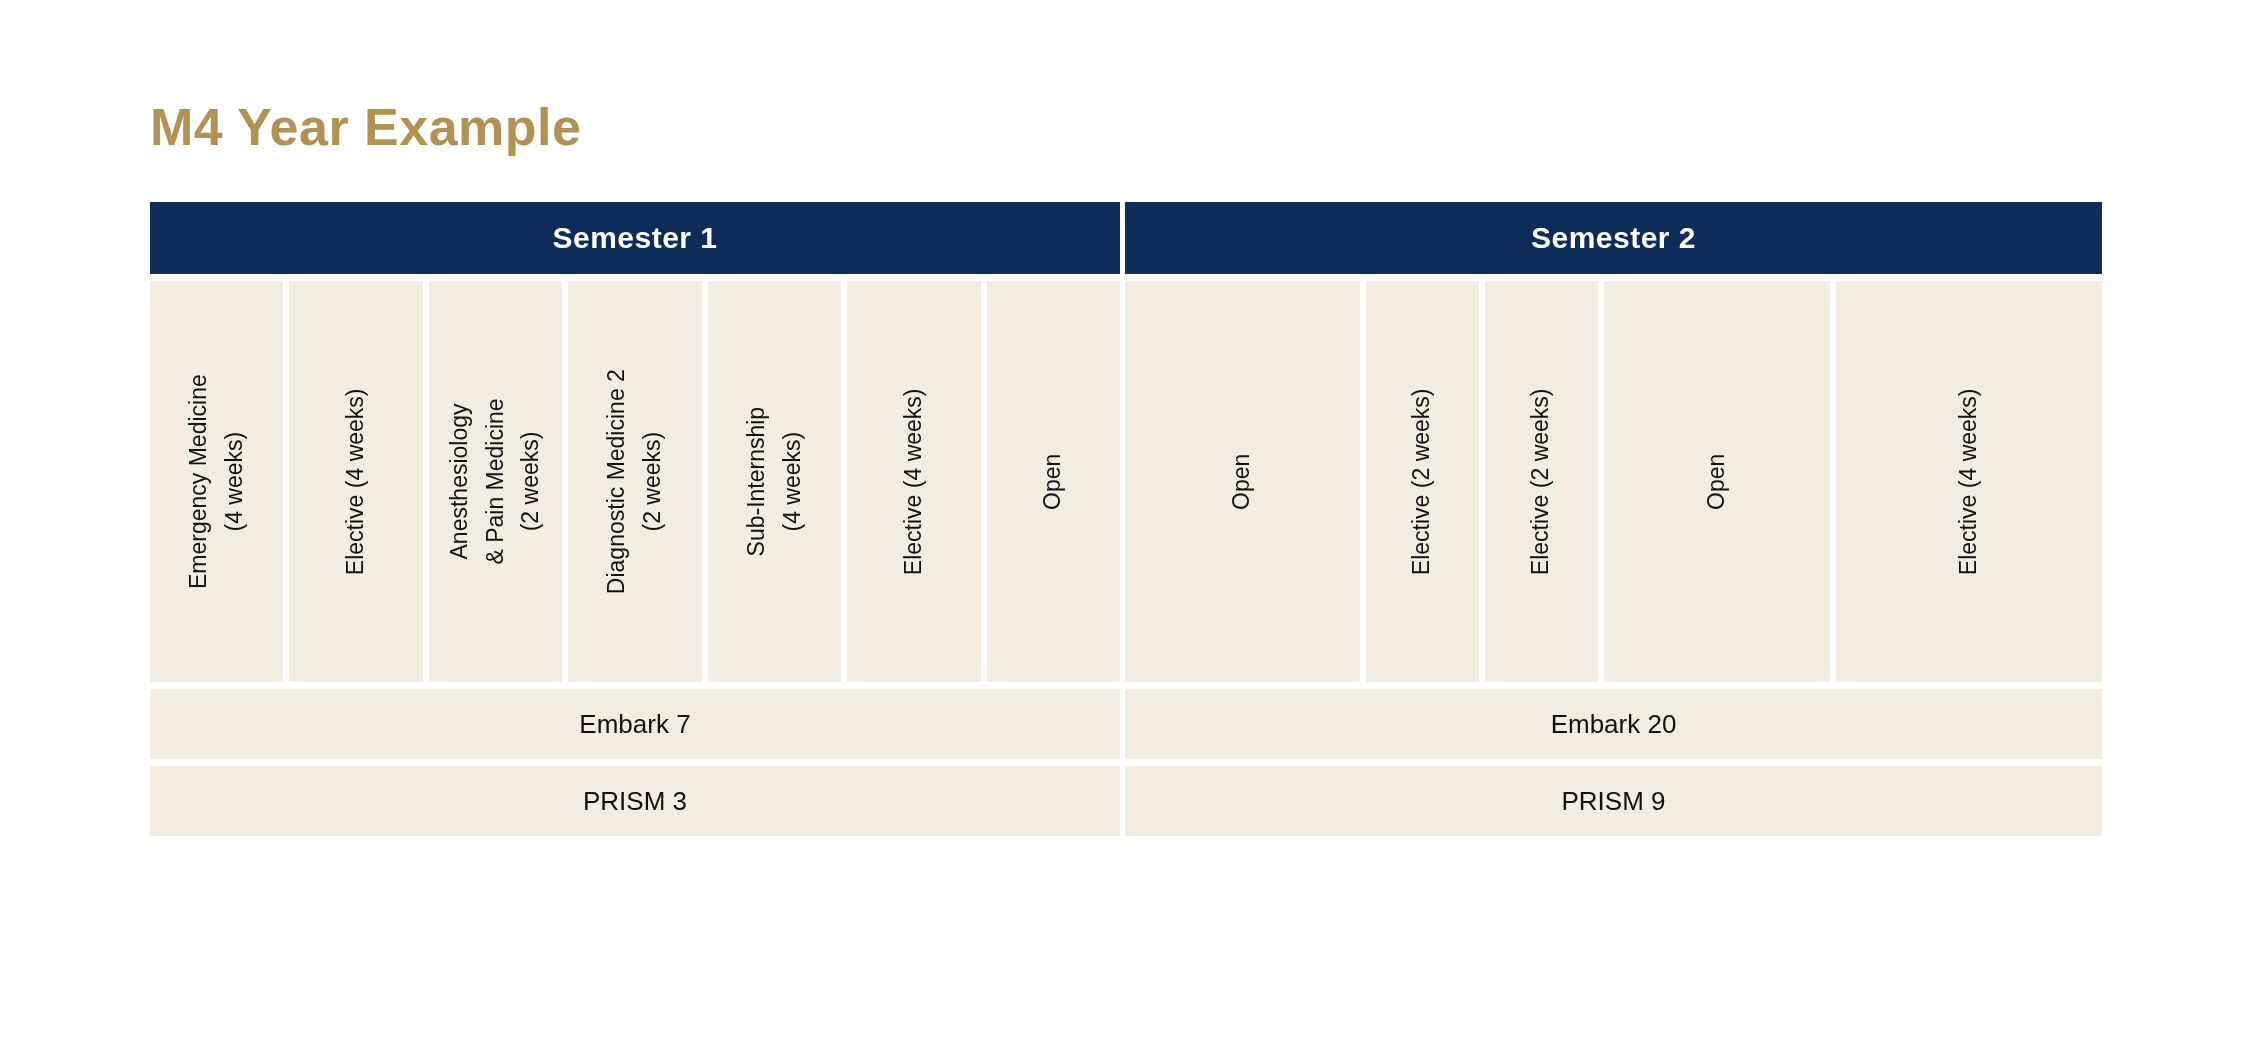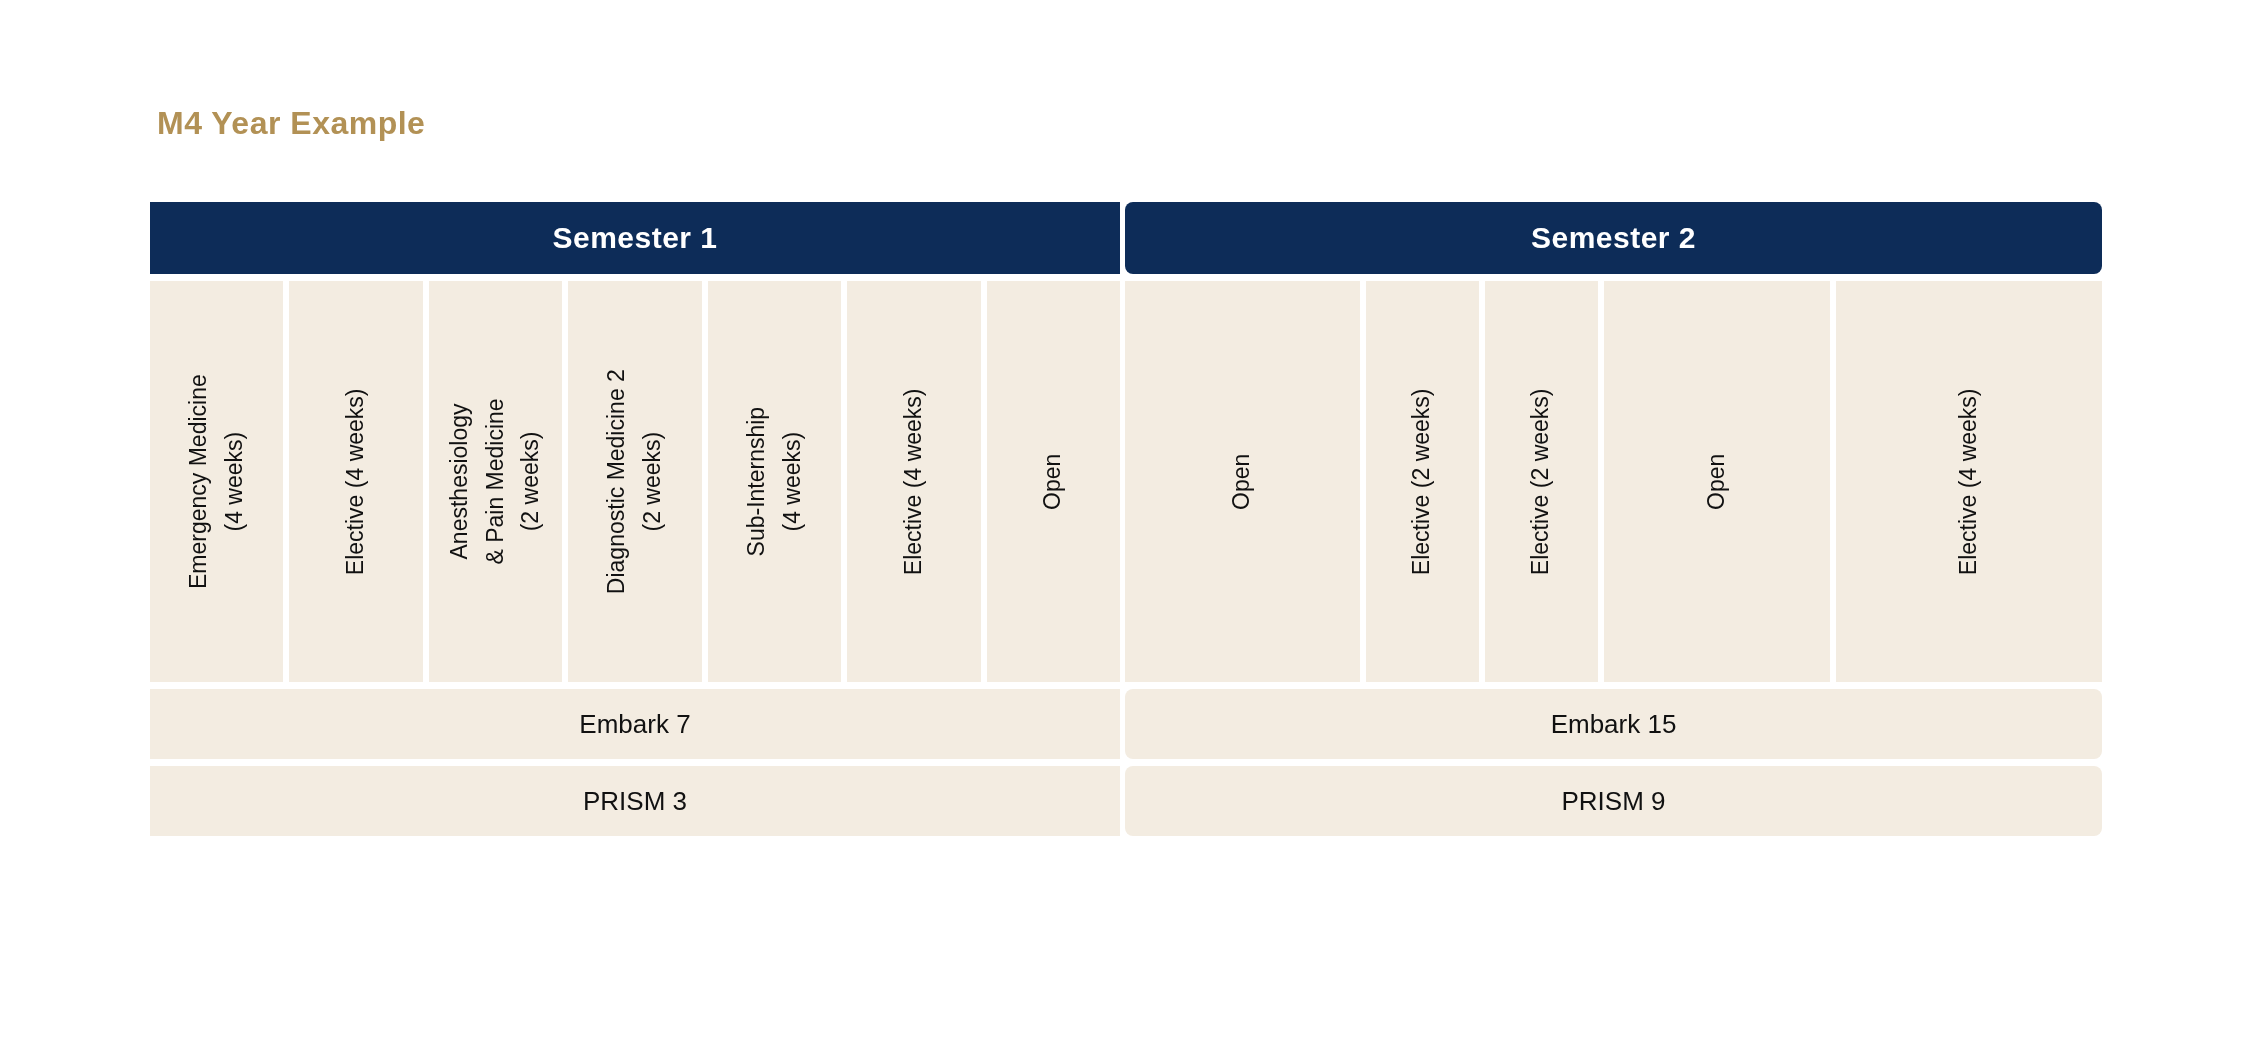--- a/index.html
+++ b/index.html
@@ -17,42 +17,42 @@
     height: 1050px;
     background: var(--page_bg);
     font-family: "Liberation Sans", sans-serif;
     position: relative;
     overflow: hidden;
   }
   .page-title {
     position: absolute;
     left: 150px;
     top: 98px;
-    margin: 7px;
-    font-size: 32px;
+    margin: 0;
+    font-size: 52px;
     line-height: 1.15;
     font-weight: bold;
     color: var(--gold);
     letter-spacing: 0.5px;
   }
   .schedule {
     position: absolute;
     left: 150px;
     top: 202px;
     width: 1588px;
     display: flex;
     flex-direction: column;
     row-gap: 7px;
   }
   .row {
     display: flex;
     column-gap: 5px;
   }
   .sem-w1 { width: 970px; flex: 0 0 970px; }
-  .sem-w2 { width: 977px; flex: 0 0 977px; border-radius: 8px; }
+  .sem-w2 { width: 977px; flex: 0 0 977px; }
   .header-cell {
     height: 72px;
     background: var(--navy);
     color: var(--header_text);
     display: flex;
     align-items: center;
     justify-content: center;
     font-size: 30px;
     font-weight: bold;
     letter-spacing: 0.5px;
@@ -147,21 +147,21 @@
         <span class="vlabel">Open</span>
       </div>
       <div class="block w-elect4">
         <span class="vlabel">Elective (4 weeks)</span>
       </div>
     </div>
   </div>
 
   <div class="row">
     <div class="band sem-w1">Embark 7</div>
-    <div class="band sem-w2">Embark 15</div>
+    <div class="band sem-w2">Embark 20</div>
   </div>
 
   <div class="row">
     <div class="band sem-w1">PRISM 3</div>
     <div class="band sem-w2">PRISM 9</div>
   </div>
 
 </div>
 
 </body></html>

